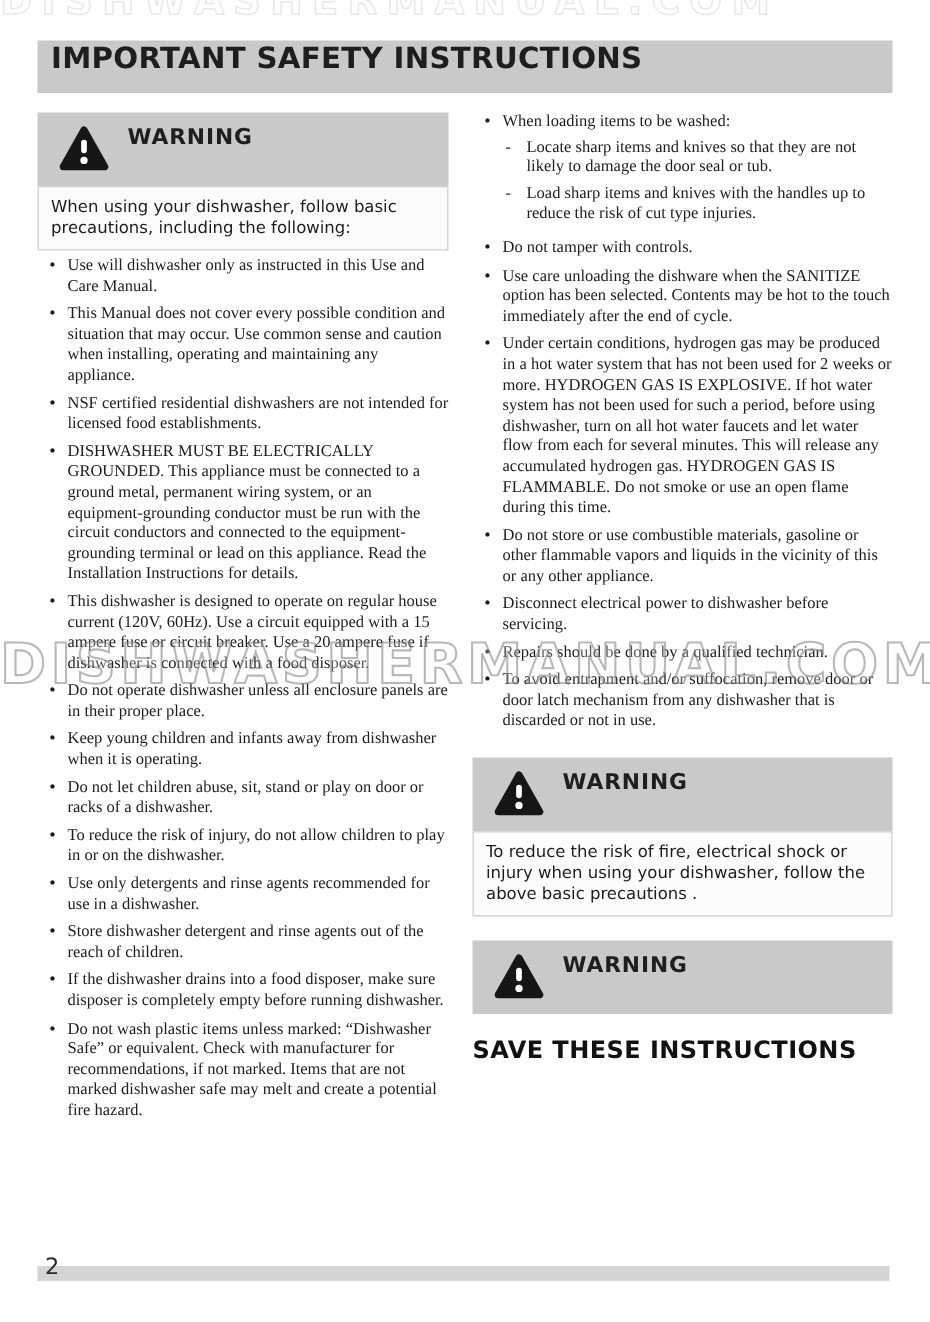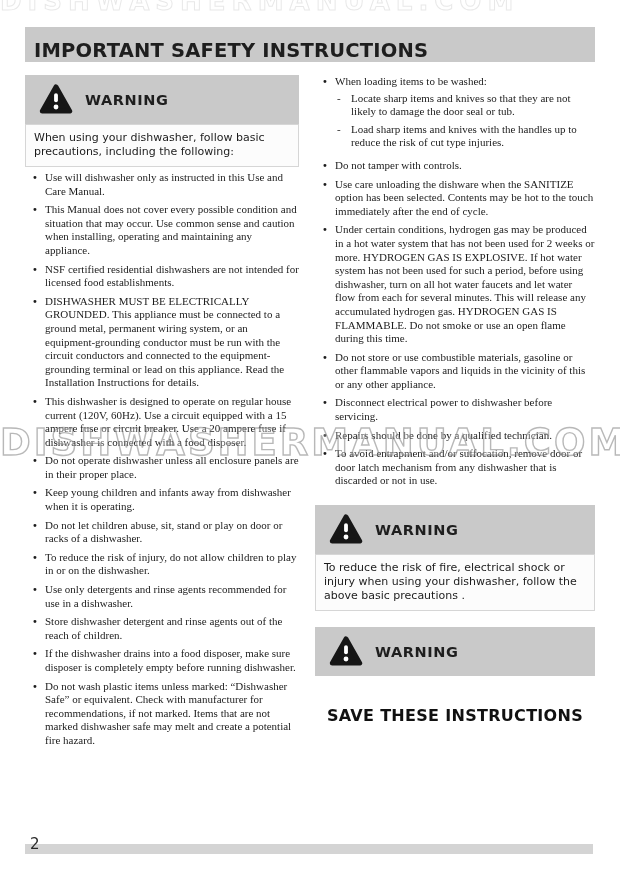--- a/index.html
+++ b/index.html
@@ -33,21 +33,21 @@
   .wm-mid{
     top:421px;
     font-size:37px;
   }
   
   .header-bar{
     position:relative;z-index:2;
     margin:27px 25px 0 25px;
     height:35px;
     background:var(--bar-gray,#c9c9c9);
-    display:flex;align-items:flex-end;
+    display:flex;align-items:flex-start;
   }
   .header-bar h1{
     margin:0 0 0 9px;
     font-size:19.5px;
     font-weight:700;
     color:#1e1e1e;
     letter-spacing:0.2px;
   }
   
   .columns{
@@ -56,21 +56,21 @@
     margin:13px 25px 0 25px;
     gap:16px;
   }
   .col{flex:1;min-width:0;}
   .col.left{flex-basis:276px;}
   .col.right{flex-basis:282px;}
   
   .warning-box{margin-bottom:4px;}
   .warning-head{
     background:var(--bar-gray,#c9c9c9);
-    display:flex;align-items:center;
+    display:flex;
     gap:12px;
     padding:9px 0 9px 14px;
   }
   .warning-head .wlabel{
     font-weight:700;
     font-size:14.5px;
     letter-spacing:0.6px;
     color:#1e1e1e;
   }
   .warning-head svg{display:block;}
@@ -111,22 +111,22 @@
     line-height:13.6px;
   }
   ul.sublist li.sb .dash{
     flex:0 0 14px;
     text-align:left;
     padding-left:2px;
   }
   ul.sublist li.sb .sbt{flex:1;}
   
   .save-line{
-    margin-top:30px;
-    text-align:center;
+    margin-top:14px;
+    text-align:left;
     font-size:16px;
     font-weight:700;
     color:#111;
     letter-spacing:0.3px;
   }
   
   .footer-bar{
     position:absolute;
     left:25px;right:27px;
     top:844px;height:10px;

